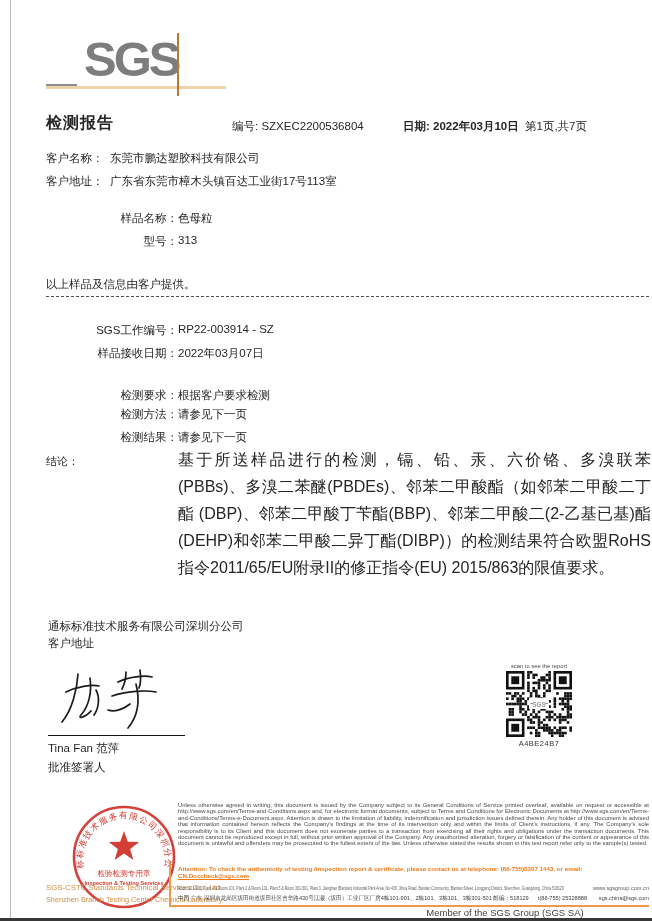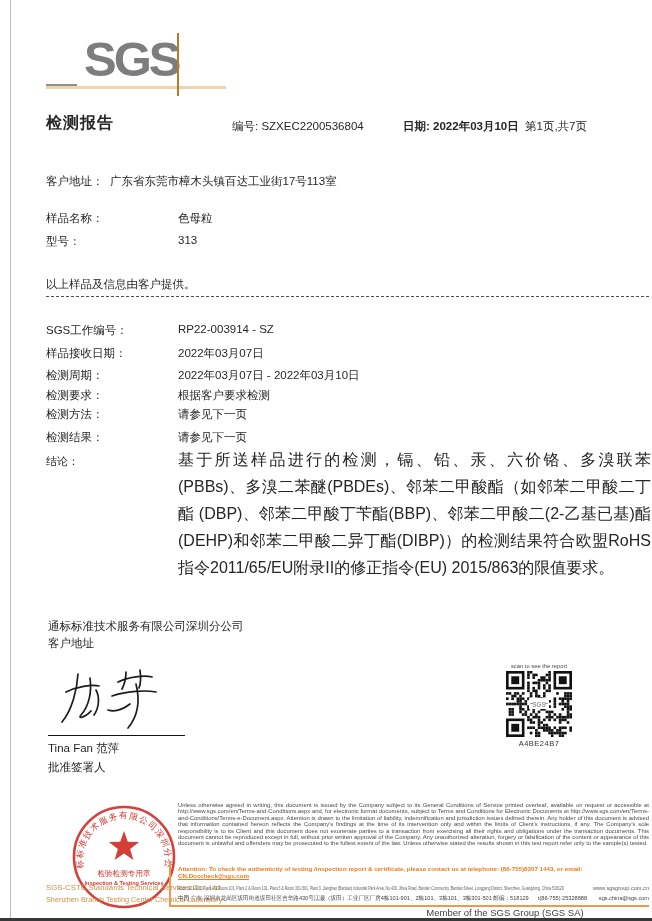--- a/index.html
+++ b/index.html
@@ -17,21 +17,21 @@
   .logo-hline{left:46px;top:86px;width:180px;height:3px;background:#eed3ab;}
   .logo-vline{left:177px;top:33px;width:2px;height:63px;background:#b5792f;}
   
   .title{left:46px;top:113px;font-size:16px;font-weight:700;letter-spacing:1px;}
   .meta{top:119px;font-size:11.5px;}
   .meta-no{left:232px;} .meta-date{left:403px;font-weight:bold;} .meta-page{left:525px;}
   
   .row{position:absolute;left:46px;font-size:11.5px;display:flex;white-space:nowrap;}
   .row .lbl{display:inline-block;}
   .client-row .lbl{width:64px;}
-  .wide-row .lbl{width:132px;}
+  .wide-row .lbl{width:132px;text-align:right;}
   .dashed-sep{left:46px;top:296px;width:604px;height:1px;
     background:repeating-linear-gradient(90deg,#4e4e4e 0 3px,transparent 3px 5px);}
   .conclusion-lbl{left:46px;top:454px;font-size:11px;}
   .conclusion-txt{left:178px;top:446px;width:473px;font-size:16px;line-height:27px;text-align:justify;}
   
   .sig-company{left:48px;top:619px;font-size:11.5px;}
   .sig-auth{left:48px;top:636px;font-size:11.5px;}
   .sig-svg{left:52px;top:666px;}
   .sig-line{left:48px;top:735px;width:137px;height:0;border-top:1.6px solid #141414;}
   .sig-name{left:48px;top:741px;font-size:11.5px;}
@@ -74,20 +74,24 @@
   <div class="abs meta meta-no">
     <span>编号:</span>
     <span>SZXEC2200536804</span>
   </div>
   <div class="abs meta meta-date">
     <span>日期:</span>
     <span>2022年03月10日</span>
   </div>
   <div class="abs meta meta-page">第1页,共7页</div>
 
+  <div class="row client-row" style="top:151px">
+    <span class="lbl">客户名称：</span>
+    <span>东莞市鹏达塑胶科技有限公司</span>
+  </div>
   <div class="row client-row" style="top:174px">
     <span class="lbl">客户地址：</span>
     <span>广东省东莞市樟木头镇百达工业街17号113室</span>
   </div>
 
   <div class="row wide-row" style="top:211px">
     <span class="lbl">样品名称：</span>
     <span>色母粒</span>
   </div>
   <div class="row wide-row" style="top:234px">
@@ -98,24 +102,20 @@
 
   <div class="abs dashed-sep"></div>
 
   <div class="row wide-row" style="top:323px">
     <span class="lbl">SGS工作编号：</span>
     <span>RP22-003914 - SZ</span>
   </div>
   <div class="row wide-row" style="top:346px">
     <span class="lbl">样品接收日期：</span>
     <span>2022年03月07日</span>
-  </div>
-  <div class="row wide-row" style="top:368px">
-    <span class="lbl">检测周期：</span>
-    <span>2022年03月07日 - 2022年03月10日</span>
   </div>
   <div class="row wide-row" style="top:388px">
     <span class="lbl">检测要求：</span>
     <span>根据客户要求检测</span>
   </div>
   <div class="row wide-row" style="top:407px">
     <span class="lbl">检测方法：</span>
     <span>请参见下一页</span>
   </div>
   <div class="row wide-row" style="top:430px">

